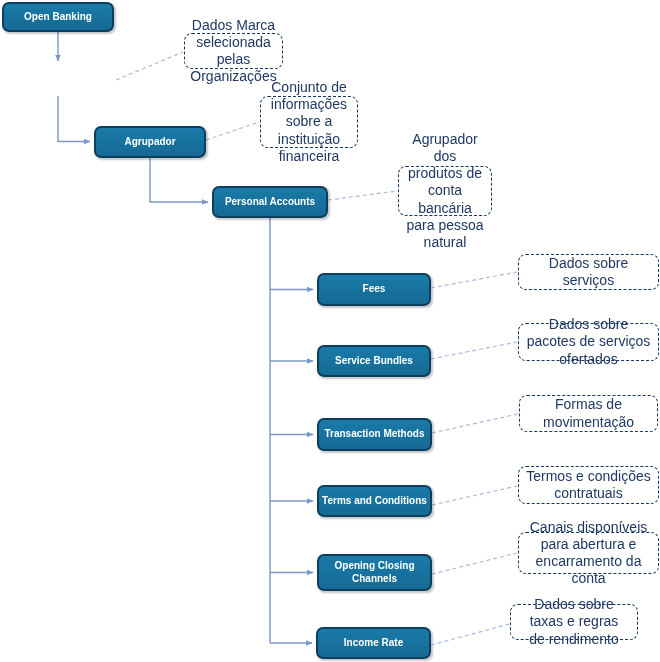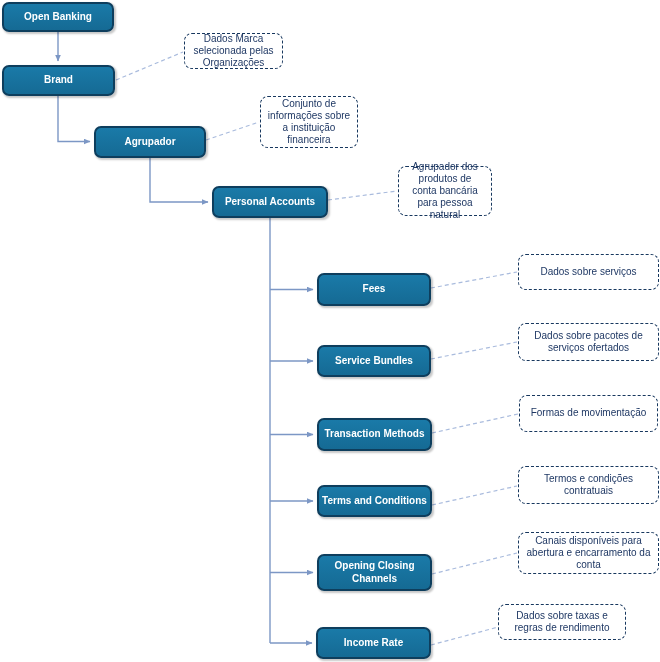--- a/index.html
+++ b/index.html
@@ -36,21 +36,21 @@
     box-shadow: 1.5px 1.5px 2px rgba(0,0,0,0.22);
   }
   .callout {
     position: absolute;
     z-index: 2;
     box-sizing: border-box;
     background: #ffffff;
     border: 1px dashed #17375e;
     border-radius: 8px;
     color: #1f3864;
-    font-size: 10px;
+    font-size: 14px;
     line-height: 1.22;
     display: flex;
     align-items: center;
     justify-content: center;
     text-align: center;
   }
   .pad-s { padding: 2px 6px; }
   .pad-m { padding: 2px 4px; }
 </style>
 </head>
@@ -81,33 +81,32 @@
     <line x1="328" y1="200" x2="397" y2="191" stroke="#a9bbdd" stroke-width="1.2" stroke-dasharray="4,3"></line>
     <line x1="431" y1="288" x2="517" y2="272" stroke="#a9bbdd" stroke-width="1.2" stroke-dasharray="4,3"></line>
     <line x1="431" y1="359" x2="517" y2="342" stroke="#a9bbdd" stroke-width="1.2" stroke-dasharray="4,3"></line>
     <line x1="432" y1="433" x2="518" y2="414" stroke="#a9bbdd" stroke-width="1.2" stroke-dasharray="4,3"></line>
     <line x1="432" y1="505" x2="517" y2="486" stroke="#a9bbdd" stroke-width="1.2" stroke-dasharray="4,3"></line>
     <line x1="432" y1="574" x2="517" y2="553" stroke="#a9bbdd" stroke-width="1.2" stroke-dasharray="4,3"></line>
     <line x1="431" y1="645" x2="517" y2="622" stroke="#a9bbdd" stroke-width="1.2" stroke-dasharray="4,3"></line>
   </svg>
 
   <div class="node" style="left:2px; top:2px; width:112px; height:30px;">Open Banking</div>
-  <div class="node" style="left:2px; top:65px; width:113px; height:31px;">Brand</div>
   <div class="node" style="left:94px; top:126px; width:112px; height:32px;">Agrupador</div>
   <div class="node" style="left:212px; top:186px; width:116px; height:32px;">Personal Accounts</div>
   <div class="node" style="left:317px; top:273px; width:114px; height:33px;">Fees</div>
   <div class="node" style="left:317px; top:345px; width:114px; height:32px;">Service Bundles</div>
   <div class="node" style="left:317px; top:418px; width:115px; height:33px;">Transaction Methods</div>
   <div class="node" style="left:317px; top:485px; width:115px; height:32px;">Terms and Conditions</div>
   <div class="node" style="left:317px; top:554px; width:115px; height:37px;text-align:center;">Opening Closing Channels</div>
   <div class="node" style="left:316px; top:627px; width:115px; height:32px;">Income Rate</div>
 
   <div class="callout pad-s" style="left:184px; top:33px; width:99px; height:36px;">Dados Marca selecionada pelas Organizações</div>
   <div class="callout pad-s" style="left:260px; top:96px; width:98px; height:52px;">Conjunto de informações sobre a instituição financeira</div>
   <div class="callout pad-s" style="left:398px; top:166px; width:94px; height:50px;">Agrupador dos produtos de conta bancária para pessoa natural</div>
   <div class="callout pad-m" style="left:518px; top:254px; width:141px; height:36px;">Dados sobre serviços</div>
   <div class="callout pad-m" style="left:518px; top:323px; width:141px; height:38px;">Dados sobre pacotes de serviços ofertados</div>
   <div class="callout pad-m" style="left:519px; top:395px; width:139px; height:37px;">Formas de movimentação</div>
   <div class="callout pad-m" style="left:518px; top:466px; width:141px; height:38px;">Termos e condições contratuais</div>
   <div class="callout pad-m" style="left:518px; top:532px; width:141px; height:42px;">Canais disponíveis para abertura e encarramento da conta</div>
-  <div class="callout" style="left:498px; top:604px; width:128px; height:36px; padding:6px 11px;">Dados sobre taxas e regras de rendimento</div>
+  <div class="callout" style="left:510px; top:604px; width:128px; height:36px; padding:6px 11px;">Dados sobre taxas e regras de rendimento</div>
 
 </div>
 
 </body></html>

